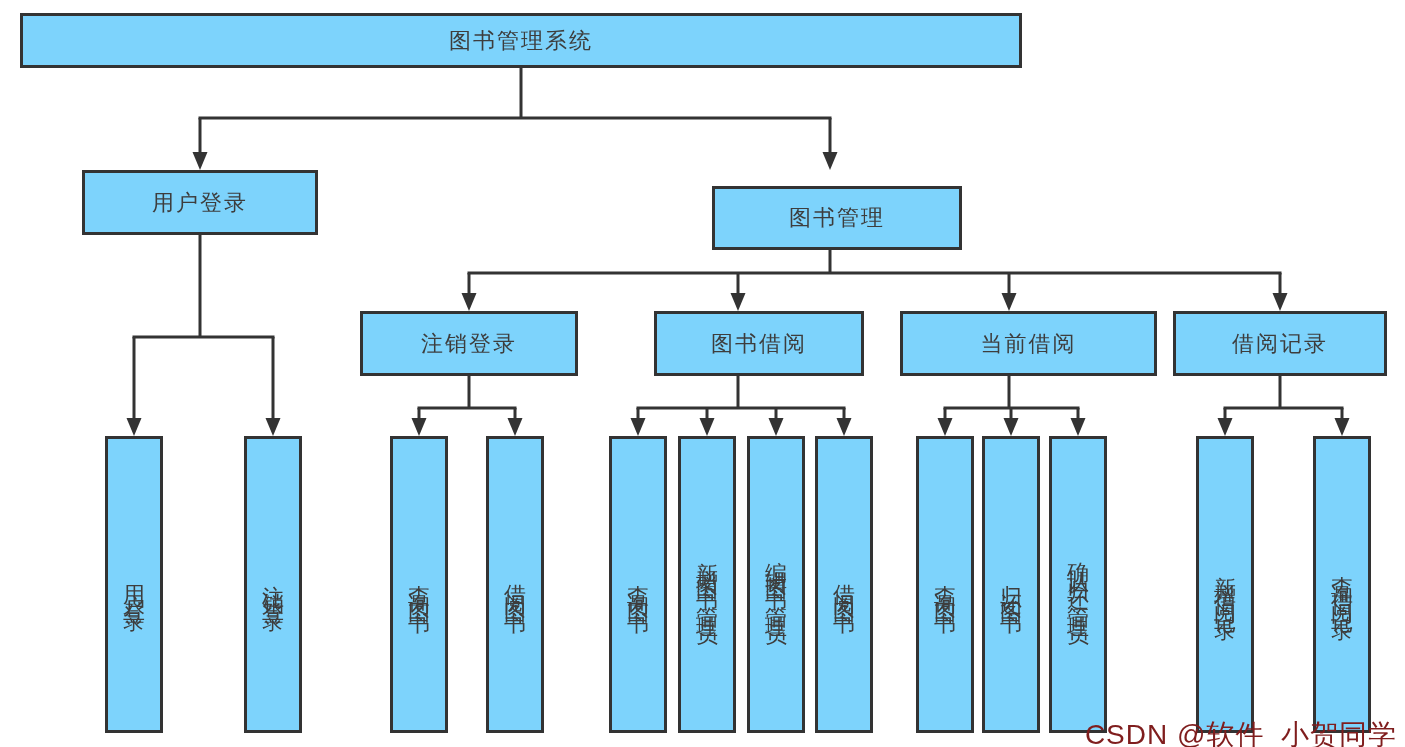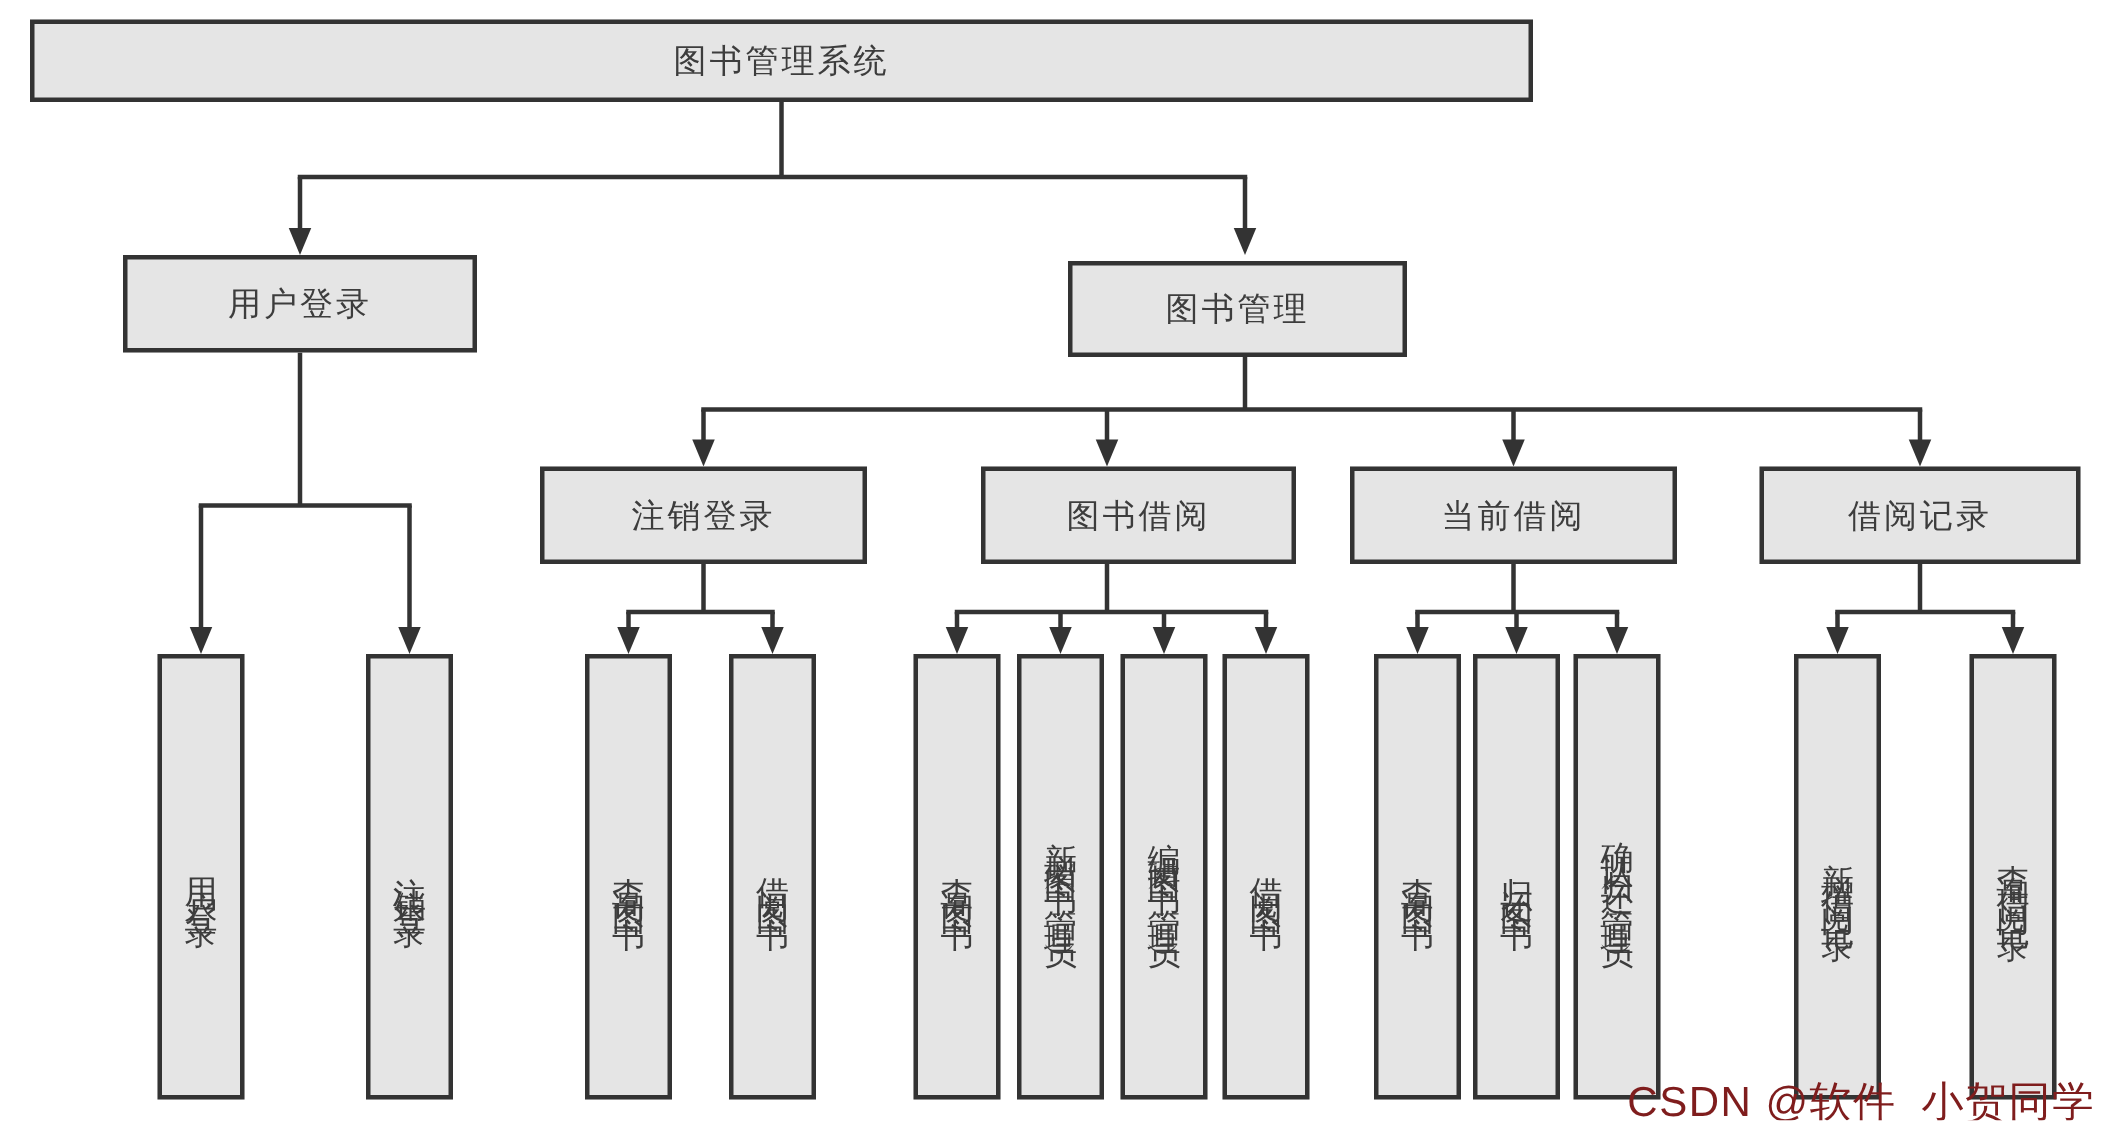--- a/index.html
+++ b/index.html
@@ -7,45 +7,45 @@
     position:relative;
     width:1405px;height:747px;
     background:#ffffff;
     font-family:"Liberation Sans","DejaVu Sans",sans-serif;
     overflow:hidden;
   }
   #connectors{position:absolute;left:0;top:0;width:1405px;height:747px;z-index:1;}
   .node{
     position:absolute;
     box-sizing:border-box;
-    background:#e5e5e5;
+    background:#7dd3fc;
     border:3px solid #333333;
     display:flex;
     align-items:center;
     justify-content:center;
     color:#3d3d3d;
     font-size:22px;
     letter-spacing:2px;
     z-index:2;
   }
   .node.h{white-space:nowrap;}
   .node.v{
     writing-mode:vertical-rl;
     text-orientation:mixed;
     letter-spacing:9px;
     font-size:22px;
     line-height:1;
   }
   
   .root      {left:20px;  top:13px;  width:1002px; height:55px;}
   .lvl2-a    {left:82px;  top:170px; width:236px;  height:65px;}
-  .lvl2-b    {left:712px; top:174px; width:226px;  height:64px;}
+  .lvl2-b    {left:712px; top:186px; width:250px;  height:64px;}
   .lvl3-a    {left:360px; top:311px; width:218px;  height:65px;}
   .lvl3-b    {left:654px; top:311px; width:210px;  height:65px;}
-  .lvl3-c    {left:900px; top:311px; width:218px;  height:65px;text-align:right;}
+  .lvl3-c    {left:900px; top:311px; width:257px;  height:65px;text-align:right;}
   .lvl3-d    {left:1173px;top:311px; width:214px;  height:65px;}
   .leaf      {top:436px;  width:58px; height:297px;}
   .g1-1{left:105px;} .g1-2{left:244px;}
   .g2-1{left:390px;} .g2-2{left:486px;}
   .g3-1{left:609px;} .g3-2{left:678px;} .g3-3{left:747px;} .g3-4{left:815px;}
   .g4-1{left:916px;} .g4-2{left:982px;} .g4-3{left:1049px;}
   .g5-1{left:1196px;} .g5-2{left:1313px;}
   #watermark{
     position:absolute;
     right:8px; top:716px;

